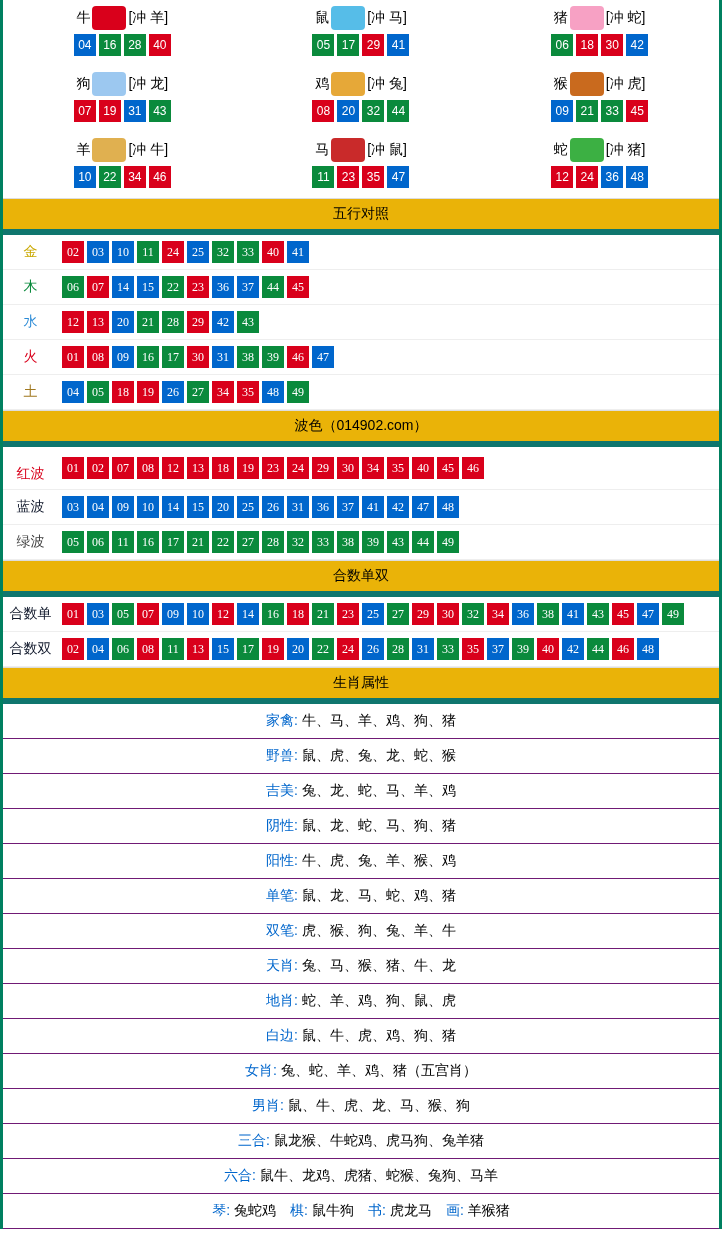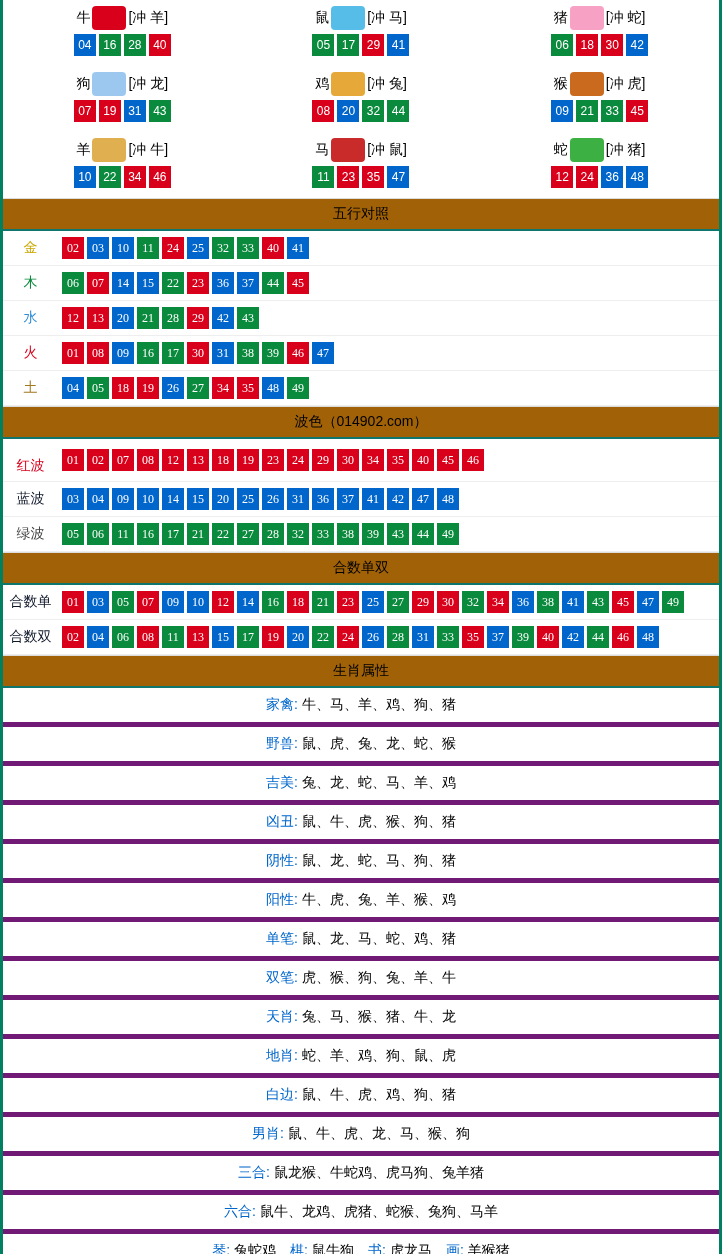--- a/index.html
+++ b/index.html
@@ -10,34 +10,34 @@
   .zodiac-top { display: flex; align-items: center; justify-content: center; gap: 2px; margin-bottom: 4px; }
   .animal-icon { width: 34px; height: 24px; display: inline-block; border-radius: 4px; }
   .zodiac-name { font-size: 14px; }
   .clash { font-size: 14px; color: #000; }
   .num-row { display: flex; gap: 3px; justify-content: center; }
   .num { width: 22px; height: 22px; line-height: 22px; color: #fff; font-size: 12px; text-align: center; display: inline-block; }
   .num.red { background: #d9001b; }
   .num.blue { background: #0066cc; }
   .num.green { background: #0a8a3c; }
 
-  .section-header { background: #a16207; border-top: 1px solid #ddd; border-bottom: 2px solid #0f766e; text-align: center; padding: 6px 0; font-size: 14px; }
+  .section-header { background: #eab308; border-top: 1px solid #ddd; border-bottom: 6px solid #0f766e; text-align: center; padding: 6px 0; font-size: 14px; }
   .kv-row { display: flex; align-items: center; border-bottom: 1px solid #eee; padding: 6px 0; }
   .kv-label { width: 55px; text-align: center; font-size: 14px; flex-shrink: 0; }
   .kv-nums { display: flex; flex-wrap: wrap; gap: 3px; padding-left: 4px; font-family: Liberation Serif, serif; }
   .lbl-gold { color: #c9a800; }
   .lbl-wood { color: #0a8a3c; }
   .lbl-water { color: #2a8ad6; }
   .lbl-fire { color: #d9001b; }
   .lbl-earth { color: #a07820; }
   .lbl-red { color: #d9001b; margin-top: 12px; }
   .lbl-blue { color: #0f172a; }
   .lbl-green { color: #404040; }
 
-  .attr-row { text-align: center; padding: 8px 12px; border-bottom: 5px solid #701a75; font-size: 14px; }
+  .attr-row { text-align: center; padding: 8px 12px; border-bottom: 1px solid #701a75; font-size: 14px; }
   .attr-label { color: #0066cc; margin-right: 4px; }
   .attr-val { color: #000; }
 
   .icon-ox { background: #d9001b; }
   .icon-rat { background: #56bde8; }
   .icon-pig { background: #f7a1c4; }
   .icon-dog { background: #9cc8f0; }
   .icon-rooster { background: #e6a838; }
   .icon-monkey { background: #c96a1e; }
   .icon-goat { background: #e0b050; }
@@ -376,28 +376,28 @@
           <span class="num blue">48</span>
         </div>
       </div>
     </div>
 
   <div class="section-header">生肖属性</div>
   <div id="attr-rows">
       <div class="attr-row"><span class="attr-label">家禽:</span><span class="attr-val">牛、马、羊、鸡、狗、猪</span></div>
       <div class="attr-row"><span class="attr-label">野兽:</span><span class="attr-val">鼠、虎、兔、龙、蛇、猴</span></div>
       <div class="attr-row"><span class="attr-label">吉美:</span><span class="attr-val">兔、龙、蛇、马、羊、鸡</span></div>
-      <div class="attr-row"><span class="attr-label">凶丑:</span><span class="attr-val">鼠、牛、虎、猴、狗、猪</span></div>
       <div class="attr-row"><span class="attr-label">阴性:</span><span class="attr-val">鼠、龙、蛇、马、狗、猪</span></div>
       <div class="attr-row"><span class="attr-label">阳性:</span><span class="attr-val">牛、虎、兔、羊、猴、鸡</span></div>
       <div class="attr-row"><span class="attr-label">单笔:</span><span class="attr-val">鼠、龙、马、蛇、鸡、猪</span></div>
       <div class="attr-row"><span class="attr-label">双笔:</span><span class="attr-val">虎、猴、狗、兔、羊、牛</span></div>
       <div class="attr-row"><span class="attr-label">天肖:</span><span class="attr-val">兔、马、猴、猪、牛、龙</span></div>
       <div class="attr-row"><span class="attr-label">地肖:</span><span class="attr-val">蛇、羊、鸡、狗、鼠、虎</span></div>
       <div class="attr-row"><span class="attr-label">白边:</span><span class="attr-val">鼠、牛、虎、鸡、狗、猪</span></div>
+      <div class="attr-row"><span class="attr-label">女肖:</span><span class="attr-val">兔、蛇、羊、鸡、猪（五宫肖）</span></div>
       <div class="attr-row"><span class="attr-label">男肖:</span><span class="attr-val">鼠、牛、虎、龙、马、猴、狗</span></div>
       <div class="attr-row"><span class="attr-label">三合:</span><span class="attr-val">鼠龙猴、牛蛇鸡、虎马狗、兔羊猪</span></div>
       <div class="attr-row"><span class="attr-label">六合:</span><span class="attr-val">鼠牛、龙鸡、虎猪、蛇猴、兔狗、马羊</span></div>
     </div>
 
   <div class="attr-row" id="bottom-line"><span class="attr-label">琴:</span><span class="attr-val">兔蛇鸡</span><span>　</span><span class="attr-label">棋:</span><span class="attr-val">鼠牛狗</span><span>　</span><span class="attr-label">书:</span><span class="attr-val">虎龙马</span><span>　</span><span class="attr-label">画:</span><span class="attr-val">羊猴猪</span></div>
 
 </div>
 
 </body></html>

